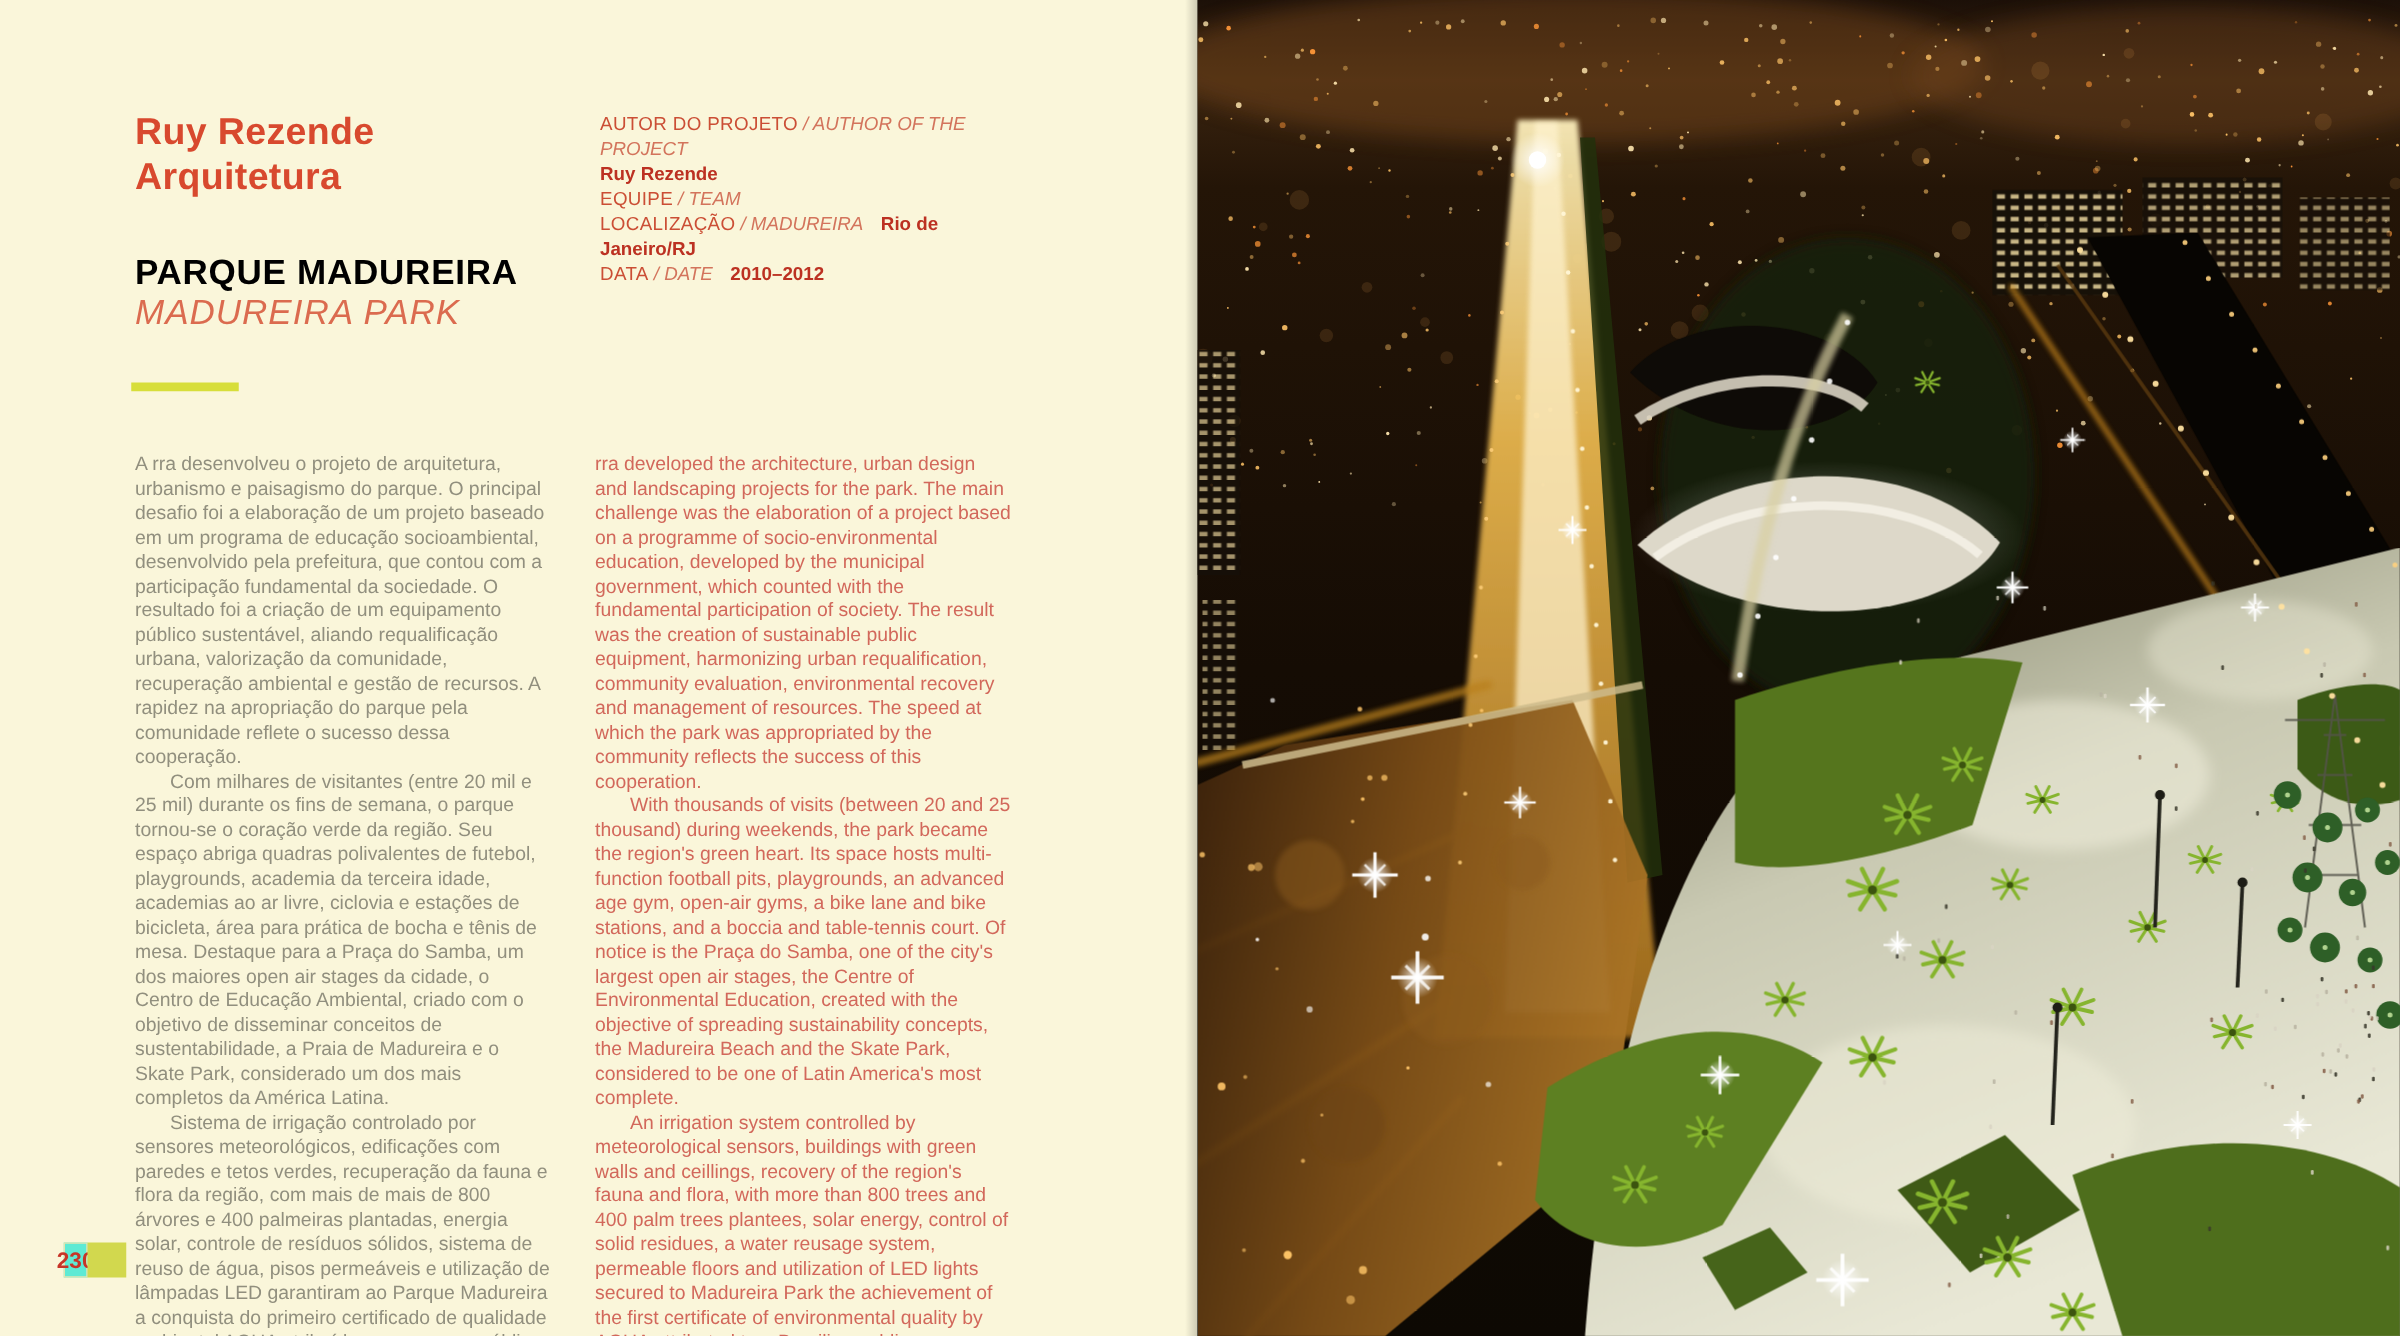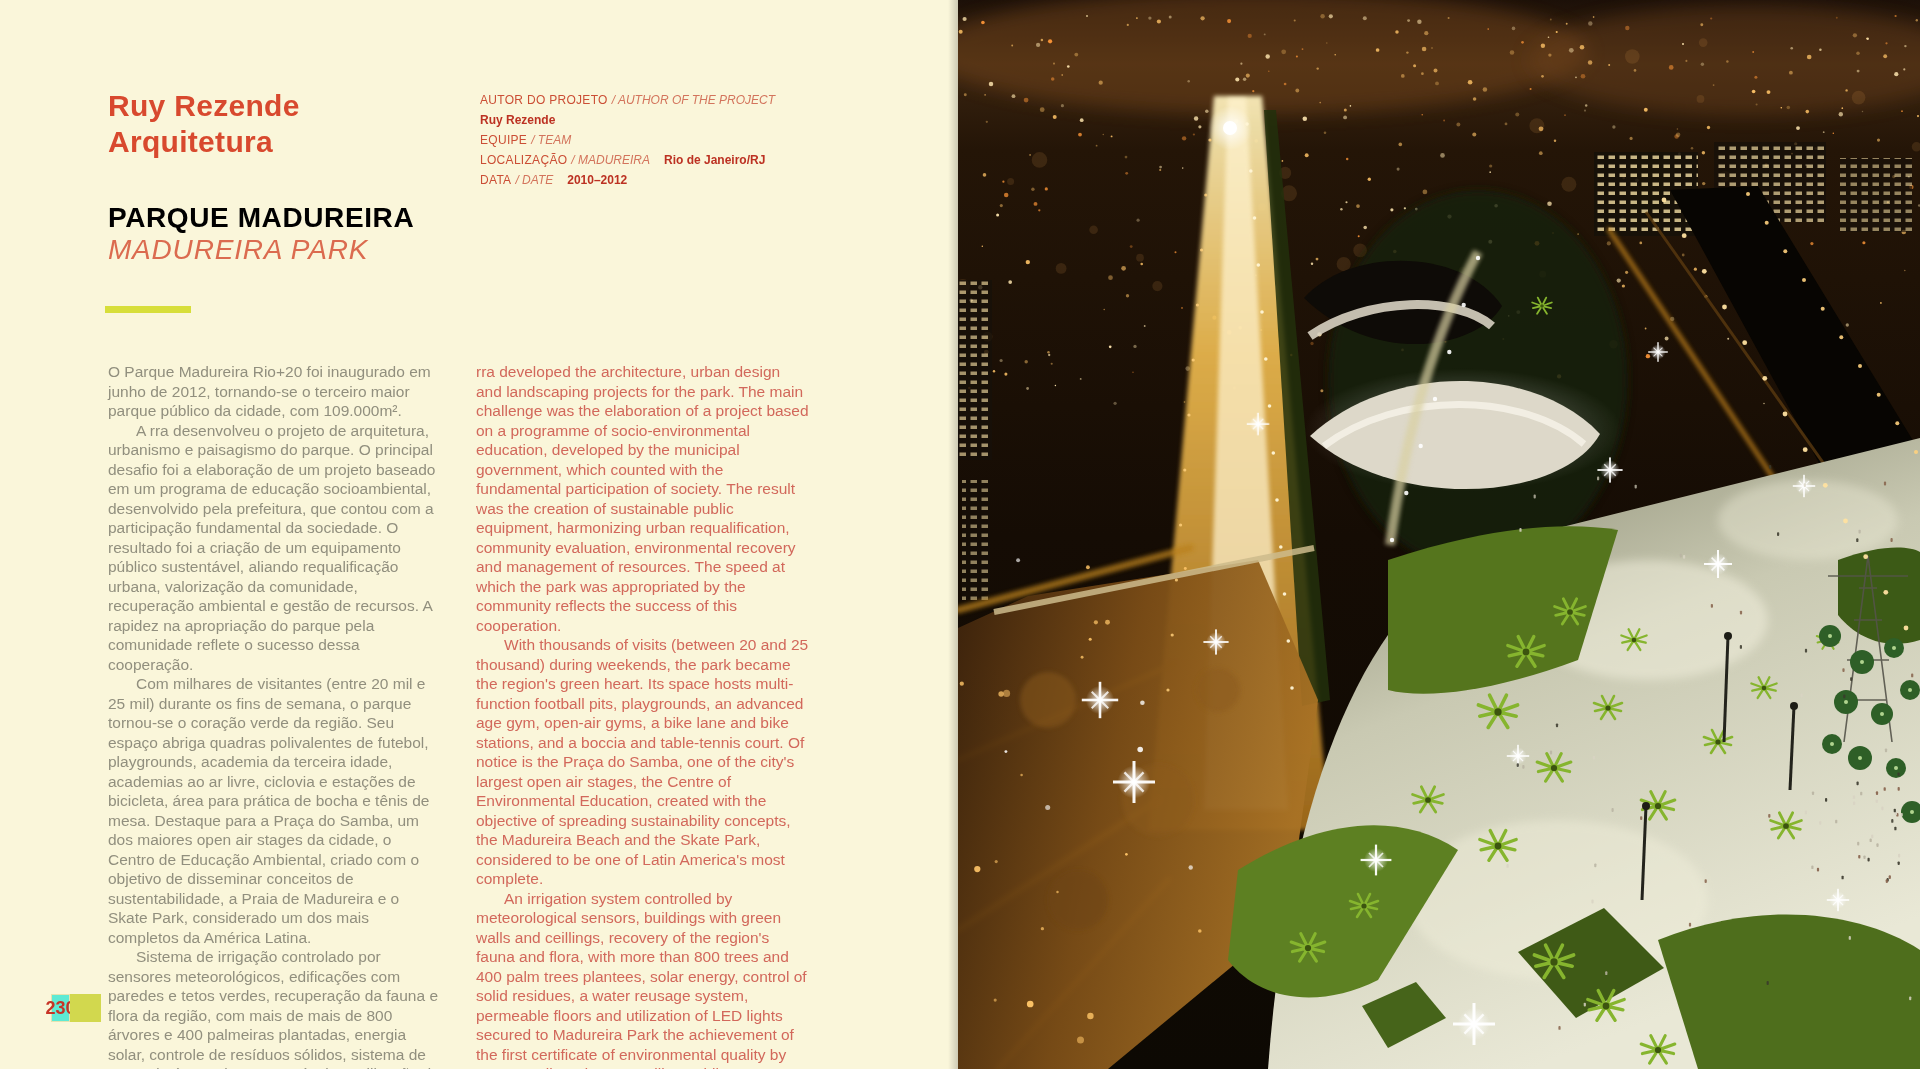--- a/index.html
+++ b/index.html
@@ -8,21 +8,21 @@
   
   .left-page{position:absolute;left:0;top:0;width:958px;height:1069px;background:#FAF6DA;}
   .studio{position:absolute;left:108px;top:88px;font-size:30px;font-weight:bold;
           color:#D8492E;line-height:36px;letter-spacing:.3px;}
   .proj-pt{position:absolute;left:108px;top:202px;font-size:28px;font-weight:bold;
            color:#000000;letter-spacing:.6px;}
   .proj-en{position:absolute;left:108px;top:234px;font-size:28px;font-style:italic;
            color:#DB6B4F;letter-spacing:.8px;}
   .divider{position:absolute;left:105px;top:306px;width:86px;height:7px;background:#D7DE3A;}
   
-  .credits{position:absolute;left:480px;top:90px;width:340px;font-size:12px;line-height:20px;}
+  .credits{position:absolute;left:480px;top:90px;width:340px;font-size:15px;line-height:20px;}
   .cr-label{color:#CB4E35;letter-spacing:.3px;}
   .cr-label-en{color:#D3745C;font-style:italic;margin-left:4px;}
   .cr-value{color:#BC3122;font-weight:bold;}
   .cr-value.pre{white-space:pre-line;}
   .cr-inline{margin-left:14px;}
   
   .columns{position:absolute;left:108px;top:362px;display:flex;gap:34px;}
   .col{width:334px;font-size:15.5px;line-height:19.5px;}
   .col p{margin:0;}
   .col p + p{text-indent:28px;}
@@ -66,21 +66,20 @@
       <div>
         <span class="cr-label">LOCALIZAÇÃO</span><span class="cr-label-en">/ MADUREIRA</span><span class="cr-value cr-inline">Rio de Janeiro/RJ</span>
       </div>
       <div>
         <span class="cr-label">DATA</span><span class="cr-label-en">/ DATE</span><span class="cr-value cr-inline">2010–2012</span>
       </div>
     </div>
 
     <div class="columns">
       <div class="col pt">
-        <p>O Parque Madureira Rio+20 foi inaugurado em junho de 2012, tornando-se o terceiro maior parque público da cidade, com 109.000m².</p>
         <p>A rra desenvolveu o projeto de arquitetura, urbanismo e paisagismo do parque. O principal desafio foi a elaboração de um projeto baseado em um programa de educação socioambiental, desenvolvido pela prefeitura, que contou com a participação fundamental da sociedade. O resultado foi a criação de um equipamento público sustentável, aliando requalificação urbana, valorização da comunidade, recuperação ambiental e gestão de recursos. A rapidez na apropriação do parque pela comunidade reflete o sucesso dessa cooperação.</p>
         <p>Com milhares de visitantes (entre 20 mil e 25 mil) durante os fins de semana, o parque tornou-se o coração verde da região. Seu espaço abriga quadras polivalentes de futebol, playgrounds, academia da terceira idade, academias ao ar livre, ciclovia e estações de bicicleta, área para prática de bocha e tênis de mesa. Destaque para a Praça do Samba, um dos maiores open air stages da cidade, o Centro de Educação Ambiental, criado com o objetivo de disseminar conceitos de sustentabilidade, a Praia de Madureira e o Skate Park, considerado um dos mais completos da América Latina.</p>
         <p>Sistema de irrigação controlado por sensores meteorológicos, edificações com paredes e tetos verdes, recuperação da fauna e flora da região, com mais de mais de 800 árvores e 400 palmeiras plantadas, energia solar, controle de resíduos sólidos, sistema de reuso de água, pisos permeáveis e utilização de lâmpadas LED garantiram ao Parque Madureira a conquista do primeiro certificado de qualidade ambiental AQUA atribuído a um espaço público brasileiro.</p>
       </div>
       <div class="col en">
         <p>rra developed the architecture, urban design and landscaping projects for the park. The main challenge was the elaboration of a project based on a programme of socio-environmental education, developed by the municipal government, which counted with the fundamental participation of society. The result was the creation of sustainable public equipment, harmonizing urban requalification, community evaluation, environmental recovery and management of resources. The speed at which the park was appropriated by the community reflects the success of this cooperation.</p>
         <p>With thousands of visits (between 20 and 25 thousand) during weekends, the park became the region's green heart. Its space hosts multi-function football pits, playgrounds, an advanced age gym, open-air gyms, a bike lane and bike stations, and a boccia and table-tennis court. Of notice is the Praça do Samba, one of the city's largest open air stages, the Centre of Environmental Education, created with the objective of spreading sustainability concepts, the Madureira Beach and the Skate Park, considered to be one of Latin America's most complete.</p>
         <p>An irrigation system controlled by meteorological sensors, buildings with green walls and ceillings, recovery of the region's fauna and flora, with more than 800 trees and 400 palm trees plantees, solar energy, control of solid residues, a water reusage system, permeable floors and utilization of LED lights secured to Madureira Park the achievement of the first certificate of environmental quality by AQUA attributed to a Brazilian public space.</p>
       </div>
     </div>

